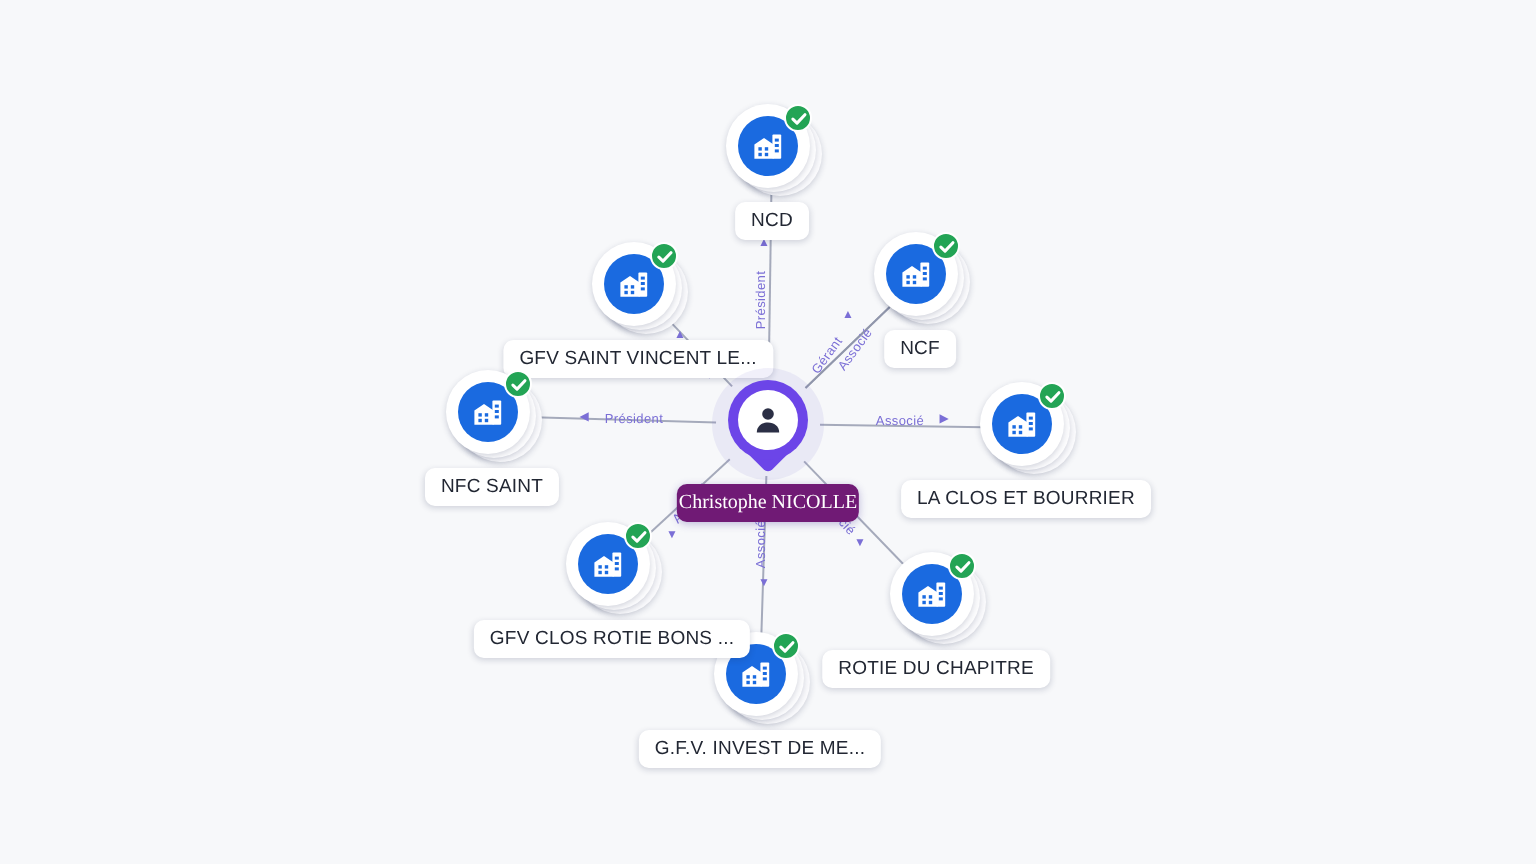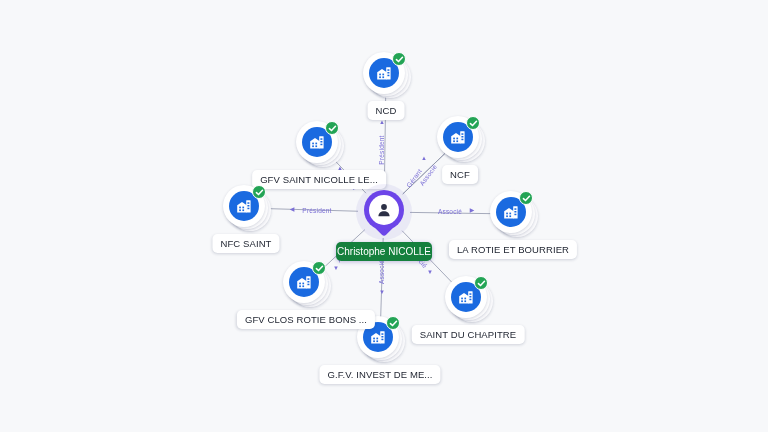--- a/index.html
+++ b/index.html
@@ -116,27 +116,28 @@
     background: #ffffff;
     display: flex; align-items: center; justify-content: center;
     z-index: 2;
   }
   .person-label {
     position: absolute;
     top: 30px;
     left: 50%;
     transform: translateX(-50%);
     white-space: nowrap;
-    background: #15803d;
+    background: #701a75;
     color: #ffffff;
     font-size: 10px;
     padding: 4px 1px;
     border-radius: 5px;
     box-shadow: 0 1px 4px rgba(60,40,150,.30);
     z-index: 5;
+    font-family: Liberation Serif, serif;
   }
 
   
   .edge-label {
     position: absolute;
     color: #7b6fd6;
     font-size: 6.5px;
     letter-spacing: .2px;
     white-space: nowrap;
     transform-origin: center center;
@@ -256,21 +257,21 @@
               <rect x="12.4" y="8.0" width="2.0" height="1.5" fill="#1a6ae0"></rect>
               <rect x="12.4" y="10.7" width="2.0" height="1.5" fill="#1a6ae0"></rect>
             </svg>
           </div>
           <div class="check-badge">
             <svg width="9" height="9" viewBox="0 0 10 10" aria-hidden="true">
               <path d="M1.6 5.1 L3.9 7.3 L8.3 2.6" stroke="#ffffff" stroke-width="1.7" fill="none" stroke-linecap="round" stroke-linejoin="round"></path>
             </svg>
           </div>
         </div>
-        <div class="node-label">GFV SAINT NICOLLE LE...</div>
+        <div class="node-label">GFV SAINT VINCENT LE...</div>
       </div>
       <div class="node" style="left: 246px; top: 208px;">
         <div class="node-stack">
           <div class="stack-sheet sheet-b"></div>
           <div class="stack-sheet sheet-a"></div>
           <div class="stack-sheet sheet-front"></div>
           <div class="node-disc">
             <svg width="18" height="18" viewBox="0 0 18 18" aria-hidden="true">
               <path d="M2.2 15.4V8.3L7.0 5.0l4.8 3.3v7.1z" fill="#ffffff"></path>
               <rect x="11.2" y="3.2" width="4.4" height="12.2" rx="0.5" fill="#ffffff"></rect>
@@ -308,21 +309,21 @@
               <rect x="12.4" y="8.0" width="2.0" height="1.5" fill="#1a6ae0"></rect>
               <rect x="12.4" y="10.7" width="2.0" height="1.5" fill="#1a6ae0"></rect>
             </svg>
           </div>
           <div class="check-badge">
             <svg width="9" height="9" viewBox="0 0 10 10" aria-hidden="true">
               <path d="M1.6 5.1 L3.9 7.3 L8.3 2.6" stroke="#ffffff" stroke-width="1.7" fill="none" stroke-linecap="round" stroke-linejoin="round"></path>
             </svg>
           </div>
         </div>
-        <div class="node-label">LA ROTIE ET BOURRIER</div>
+        <div class="node-label">LA CLOS ET BOURRIER</div>
       </div>
       <div class="node" style="left: 468px; top: 299px;">
         <div class="node-stack">
           <div class="stack-sheet sheet-b"></div>
           <div class="stack-sheet sheet-a"></div>
           <div class="stack-sheet sheet-front"></div>
           <div class="node-disc">
             <svg width="18" height="18" viewBox="0 0 18 18" aria-hidden="true">
               <path d="M2.2 15.4V8.3L7.0 5.0l4.8 3.3v7.1z" fill="#ffffff"></path>
               <rect x="11.2" y="3.2" width="4.4" height="12.2" rx="0.5" fill="#ffffff"></rect>
@@ -334,21 +335,21 @@
               <rect x="12.4" y="8.0" width="2.0" height="1.5" fill="#1a6ae0"></rect>
               <rect x="12.4" y="10.7" width="2.0" height="1.5" fill="#1a6ae0"></rect>
             </svg>
           </div>
           <div class="check-badge">
             <svg width="9" height="9" viewBox="0 0 10 10" aria-hidden="true">
               <path d="M1.6 5.1 L3.9 7.3 L8.3 2.6" stroke="#ffffff" stroke-width="1.7" fill="none" stroke-linecap="round" stroke-linejoin="round"></path>
             </svg>
           </div>
         </div>
-        <div class="node-label">SAINT DU CHAPITRE</div>
+        <div class="node-label">ROTIE DU CHAPITRE</div>
       </div>
       <div class="node" style="left: 380px; top: 339px;">
         <div class="node-stack">
           <div class="stack-sheet sheet-b"></div>
           <div class="stack-sheet sheet-a"></div>
           <div class="stack-sheet sheet-front"></div>
           <div class="node-disc">
             <svg width="18" height="18" viewBox="0 0 18 18" aria-hidden="true">
               <path d="M2.2 15.4V8.3L7.0 5.0l4.8 3.3v7.1z" fill="#ffffff"></path>
               <rect x="11.2" y="3.2" width="4.4" height="12.2" rx="0.5" fill="#ffffff"></rect>

